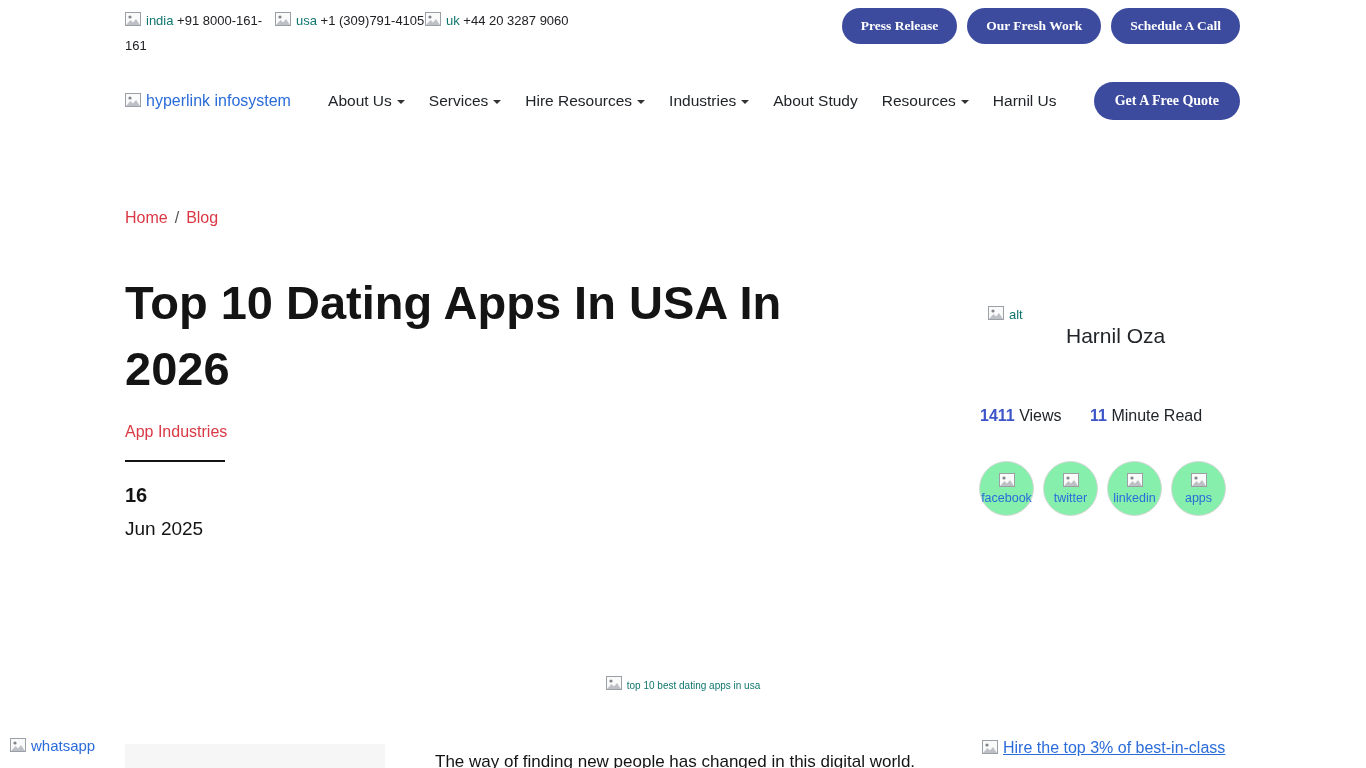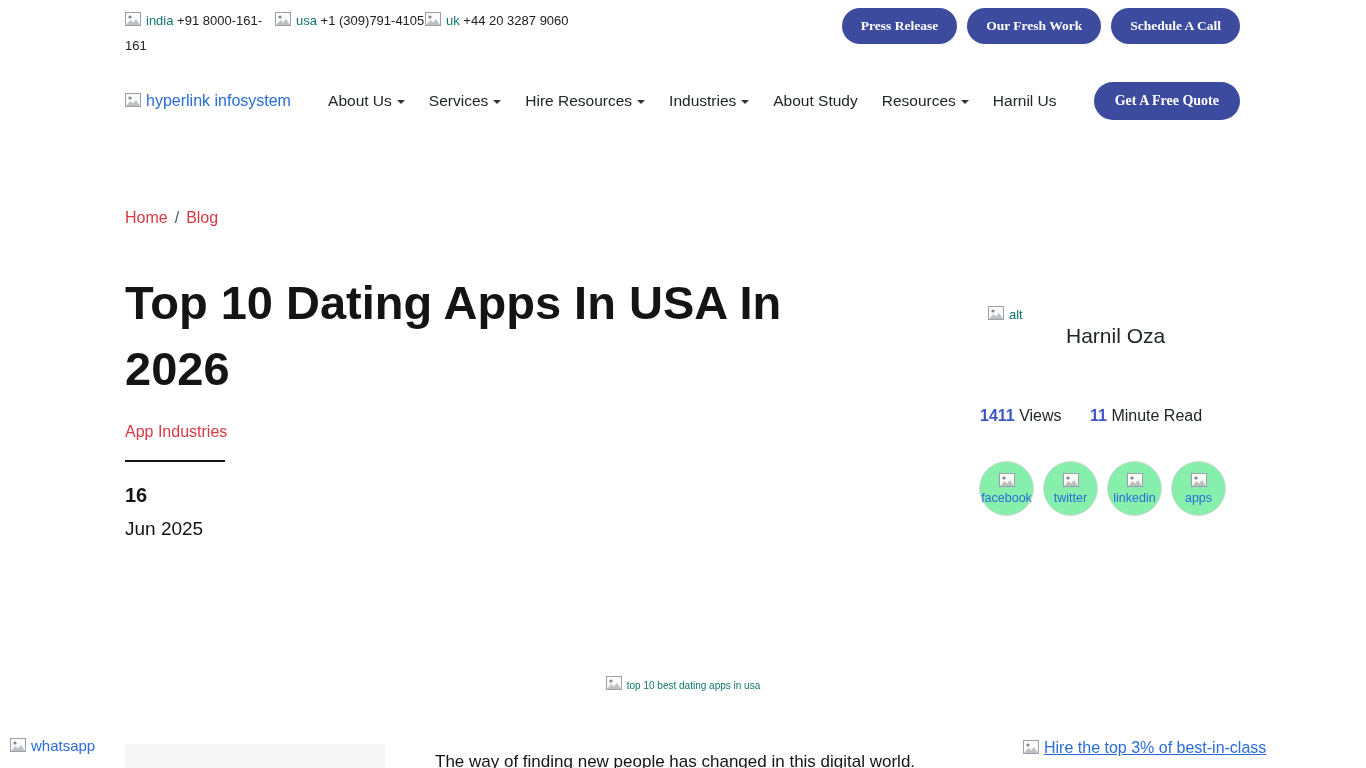--- a/index.html
+++ b/index.html
@@ -57,21 +57,21 @@
   .social-circle { width:55px; height:55px; border:1px solid #d8d8d8; border-radius:50%; background:#86efac;
                    display:flex; flex-direction:column; align-items:center; justify-content:center;
                    cursor:pointer; overflow:visible; }
   .social-circle .bimg-icon { margin:0 0 2px 0; }
   .social-alt { font-size:12.5px; color:var(--link); white-space:nowrap; }
 
   
   .hero-image { position:absolute; left:0; right:0; top:676px; text-align:center; font-size:10px; color:#202124; }
   .toc-box { position:absolute; left:125px; top:744px; width:260px; height:40px; background:#f6f6f7; }
   .intro-par { position:absolute; left:435px; top:749px; width:500px; font-size:17px; line-height:1.55; color:#141414; }
-  .side-banner { position:absolute; left:1023px; top:739px; width:250px; font-size:16px; color:var(--link); text-decoration:underline; cursor:pointer; }
+  .side-banner { position:absolute; left:982px; top:739px; width:250px; font-size:16px; color:var(--link); text-decoration:underline; cursor:pointer; }
   .whatsapp-float { position:absolute; left:10px; top:737px; font-size:15px; color:var(--link); cursor:pointer; }
 </style>
 </head>
 <body>
 
 <div class="page">
 
   <div class="topbar">
     <div class="phones">
       <span class="phone phone-1">

